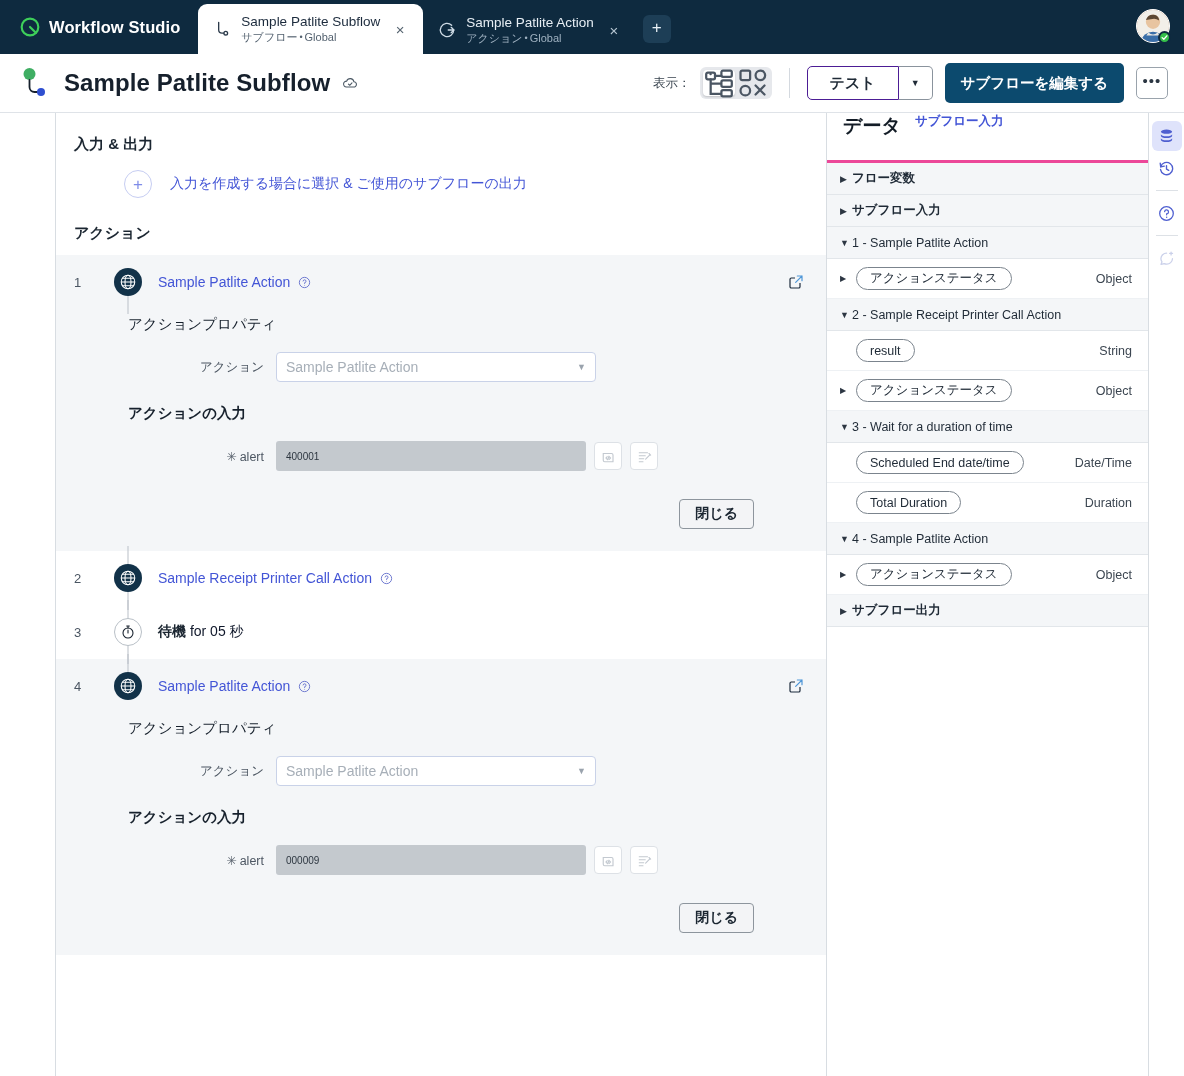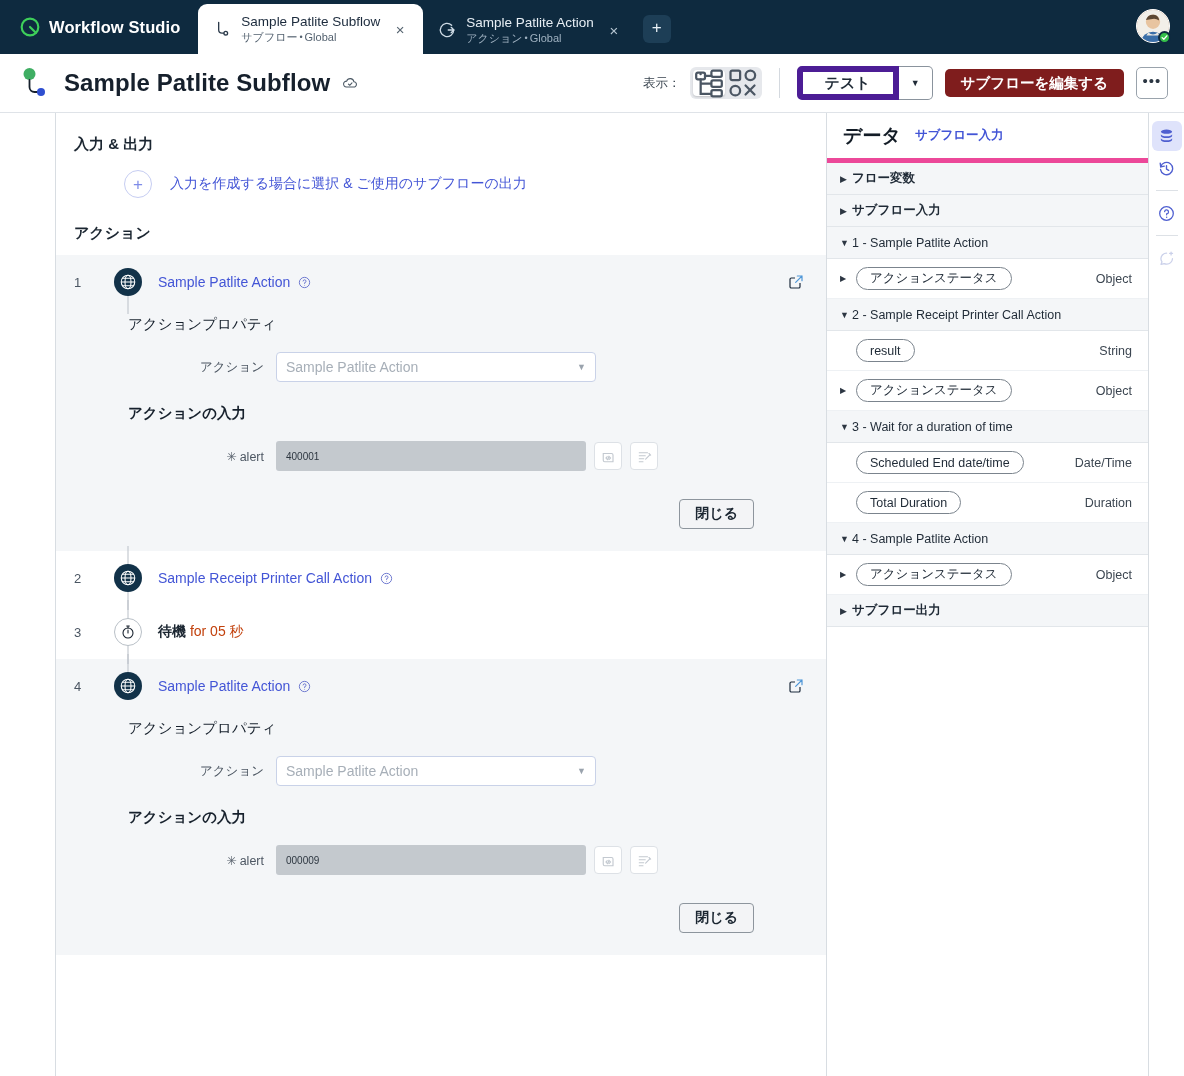--- a/index.html
+++ b/index.html
@@ -94,33 +94,33 @@
   .vt-btn {
     width: 32px; height: 26px; border-radius: 4px;
     display: flex; align-items: center; justify-content: center;
     color: #4b5663;
   }
   .vt-btn.active { background: #ffffff; box-shadow: 0 1px 2px rgba(0,0,0,.16); }
   .vdiv { width: 1px; height: 30px; background: #d4d9df; margin: 0 17px; }
 
   .btn-test {
     display: flex; align-items: center; height: 34px;
-    border: 6px solid #4c1d95; border-radius: 5px 0 0 5px;
+    border: 1px solid #4c1d95; border-radius: 5px 0 0 5px;
     padding: 0 22px; font-size: 15px; font-weight: 700; color: #1f2a36;
     background: #ffffff; white-space: nowrap;
   }
   .btn-test-caret {
     width: 34px; height: 34px;
     border: 1px solid #8a939d; border-left: none; border-radius: 0 5px 5px 0;
     background: #ffffff; display: flex; align-items: center; justify-content: center;
     color: #1f2a36; font-size: 9px;
   }
   .btn-primary {
-    height: 28px; margin-left: 12px; padding: 0 16px;
-    background: #7f1d1d; border-radius: 5px; color: #ffffff;
+    height: 40px; margin-left: 12px; padding: 0 16px;
+    background: #0c4a6e; border-radius: 5px; color: #ffffff;
     font-size: 14.5px; font-weight: 700; display: flex; align-items: center;
     white-space: nowrap;
   }
   .btn-more {
     width: 32px; height: 32px; margin-left: 12px;
     border: 1px solid #9aa3ac; border-radius: 5px; background: #ffffff;
     display: flex; align-items: center; justify-content: center;
     color: #2b3642; font-size: 15px; letter-spacing: 1px; padding-bottom: 6px;
   }
 
@@ -172,21 +172,21 @@
   .node-globe svg { width: 18px; height: 18px; display:block; }
   .node-clock {
     width: 28px; height: 28px; border-radius: 50%;
     background: #ffffff; border: 1px solid #b9c0c7;
     display: flex; align-items: center; justify-content: center;
     position: relative; z-index: 2;
   }
   .node-clock svg { width: 16px; height: 16px; display:block; }
   .step-label { font-size: 14px; color: #4355d6; margin-left: 10px; white-space: nowrap; }
   .step-label.wait { color: #1b2631; font-weight: 700; }
-  .step-label.wait em { font-style: normal; font-weight: 400; color: #c2410c; }
+  .step-label.wait em { font-style: normal; font-weight: 400; color: #0f172a; }
   .help-ico { margin-left: 8px; color: #6b76cf; width: 13px; height: 13px; display:inline-block; vertical-align: -2px;}
   .row-spacer { flex: 1 1 auto; }
   .ext-link { margin-right: 22px; width: 16px; height: 16px; display:block; }
 
   
   .detail { padding: 0 0 22px 0; }
   .detail-h {
     font-size: 14.5px; font-weight: 400; color: #16202c;
     padding: 6px 0 0 72px;
   }
@@ -223,22 +223,22 @@
     background: #f3f4f6; color: #1b2631; font-size: 14px; font-weight: 700;
     display: flex; align-items: center;
   }
 
   
   .rightpanel {
     width: 322px; flex: 0 0 322px; background: #ffffff;
     border-left: 1px solid #d8dde2; display: flex; flex-direction: column;
   }
   .dp-head {
-    height: 50px; display: flex; align-items: center; padding: 0 16px;
-    border-bottom: 5px solid #ec4899;
+    height: 50px; display: flex; padding: 0 16px;
+    border-bottom: 3px solid #ec4899;
   }
   .dp-title { font-size: 19px; font-weight: 700; color: #131c26; }
   .dp-collapse { margin-left: 14px; font-size: 12.5px; font-weight: 700; color: #4355d6; }
   .dp-group {
     height: 32px; background: #f4f6f8; border-bottom: 1px solid #e2e6ea;
     display: flex; align-items: center; padding-left: 13px;
     font-size: 12.5px; color: #1f2a36;
   }
   .dp-group .caret { width: 12px; flex:0 0 12px; font-size: 9px; color: #3a4personally; }
   .caret { width: 12px; flex: 0 0 12px; font-size: 8px; color: #2c3642; }

